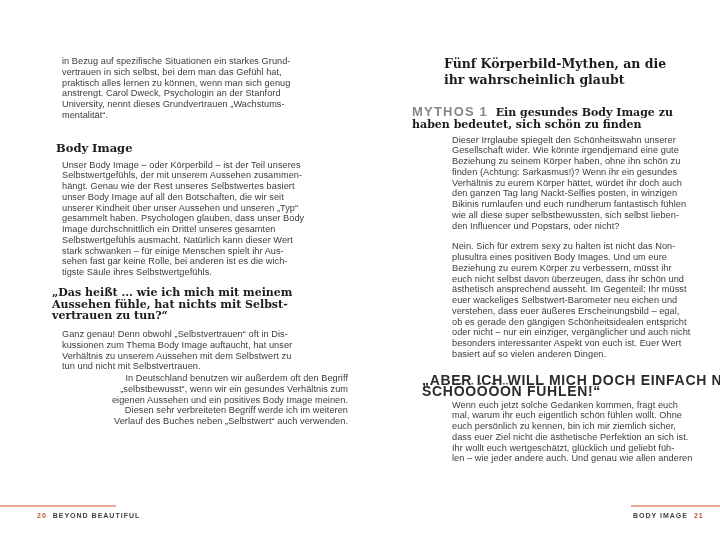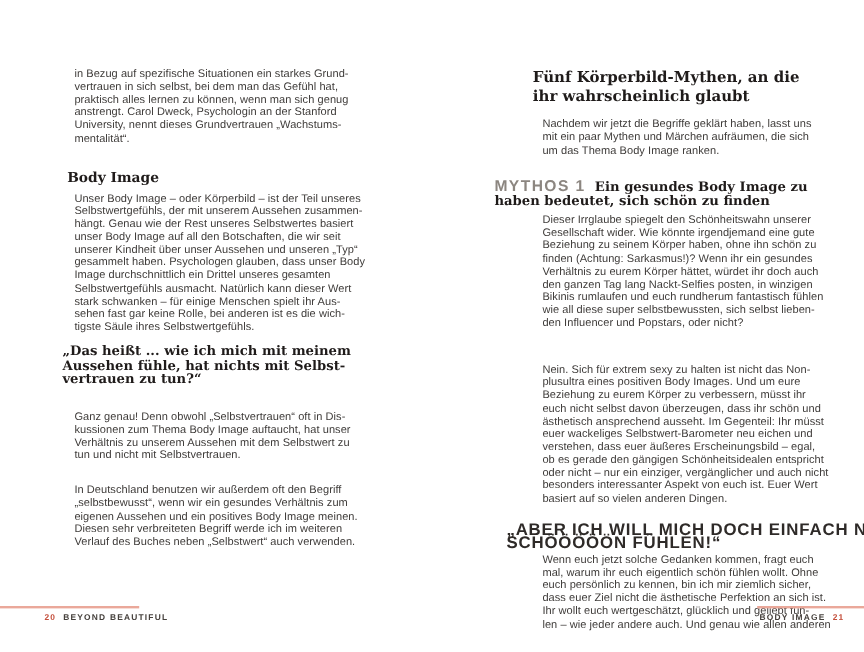--- a/index.html
+++ b/index.html
@@ -44,25 +44,25 @@
     color: #1f1b1a;
     margin: 21px 0 6px -6px;
     white-space: pre;
   }
   .quote-heading {
     font-family: "DejaVu Serif", serif;
     font-weight: bold;
     font-size: 11px;
     line-height: 11.8px;
     color: #1f1b1a;
-    margin: 9px 0 20px -10px;
-    white-space: pre;
-  }
-  .para-gap { margin-top: 28px; }
-  .para-gap-lg { margin-top: 18px; }
+    margin: 9px 0 7px -10px;
+    white-space: pre;
+  }
+  .para-gap { margin-top: 10px; }
+  .para-gap-lg { margin-top: 1px; text-align: right; }
 
   
   .chapter-title {
     font-family: "DejaVu Serif", serif;
     font-weight: bold;
     font-size: 12.5px;
     line-height: 15.5px;
     color: #1f1b1a;
     margin: 0 0 11px 32px;
     white-space: pre;
@@ -164,23 +164,20 @@
 „selbstbewusst“, wenn wir ein gesundes Verhältnis zum
 eigenen Aussehen und ein positives Body Image meinen.
 Diesen sehr verbreiteten Begriff werde ich im weiteren
 Verlauf des Buches neben „Selbstwert“ auch verwenden.</p>
   </div>
 
   <div class="col col-right">
     <h1 class="chapter-title">Fünf Körperbild-Mythen, an die
 ihr wahrscheinlich glaubt</h1>
 
-    <p class="body-text indented">Nachdem wir jetzt die Begriffe geklärt haben, lasst uns
-mit ein paar Mythen und Märchen aufräumen, die sich
-um das Thema Body Image ranken.</p>
 
     <h3 class="mythos-heading">
       <span class="mythos-label">MYTHOS 1</span><span class="mythos-title">  Ein gesundes Body Image zu
 haben bedeutet, sich schön zu finden</span>
     </h3>
 
     <p class="body-text indented">Dieser Irrglaube spiegelt den Schönheitswahn unserer
 Gesellschaft wider. Wie könnte irgendjemand eine gute
 Beziehung zu seinem Körper haben, ohne ihn schön zu
 finden (Achtung: Sarkasmus!)? Wenn ihr ein gesundes

